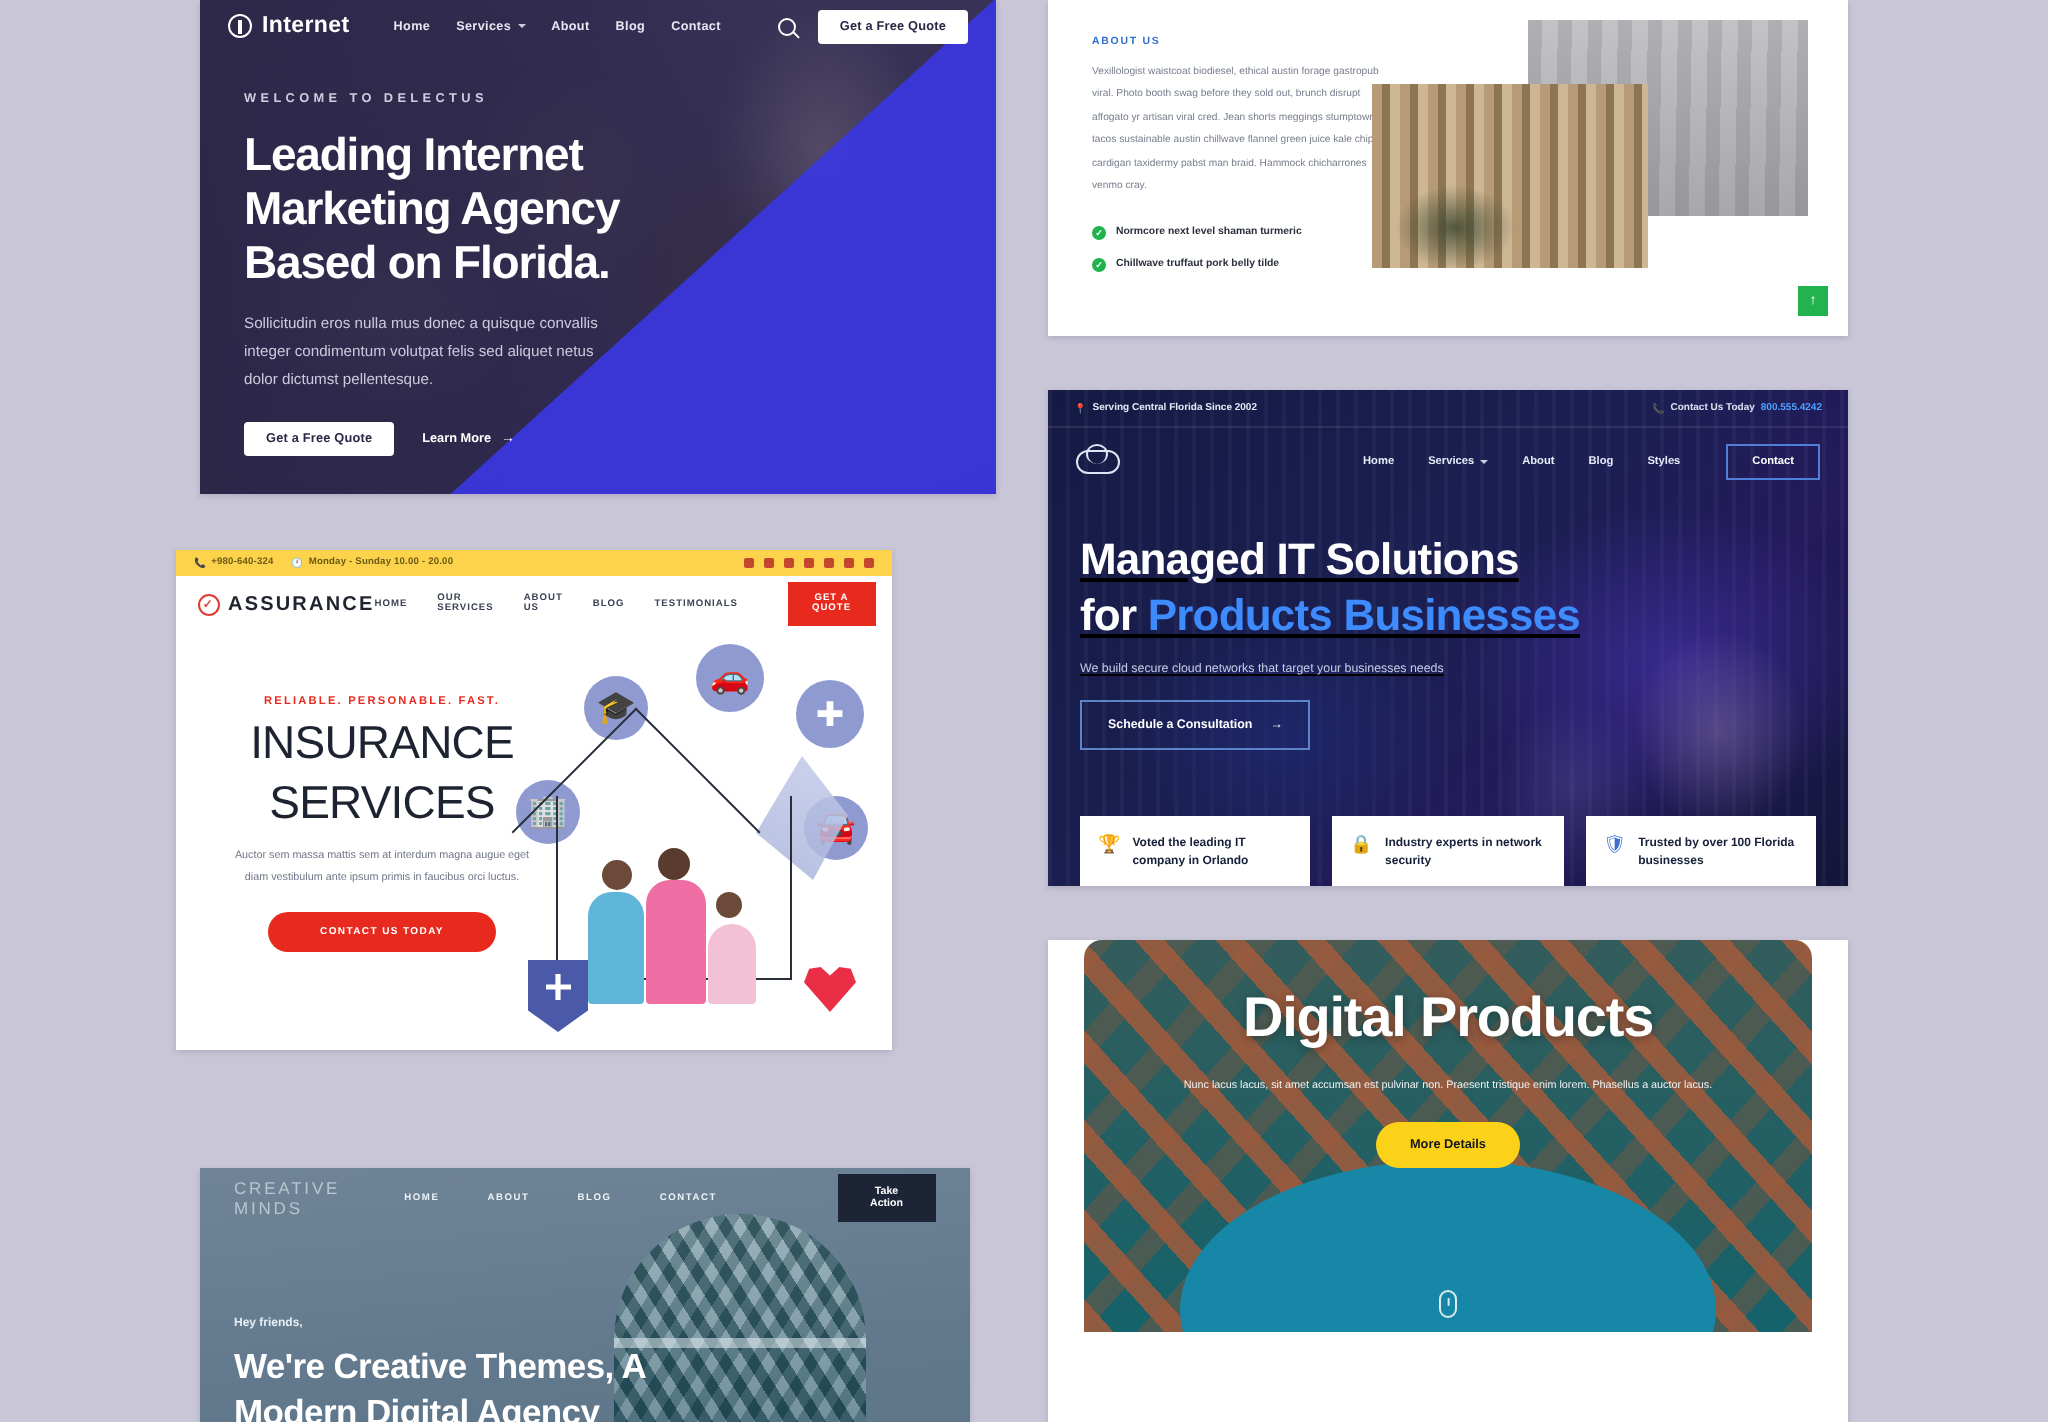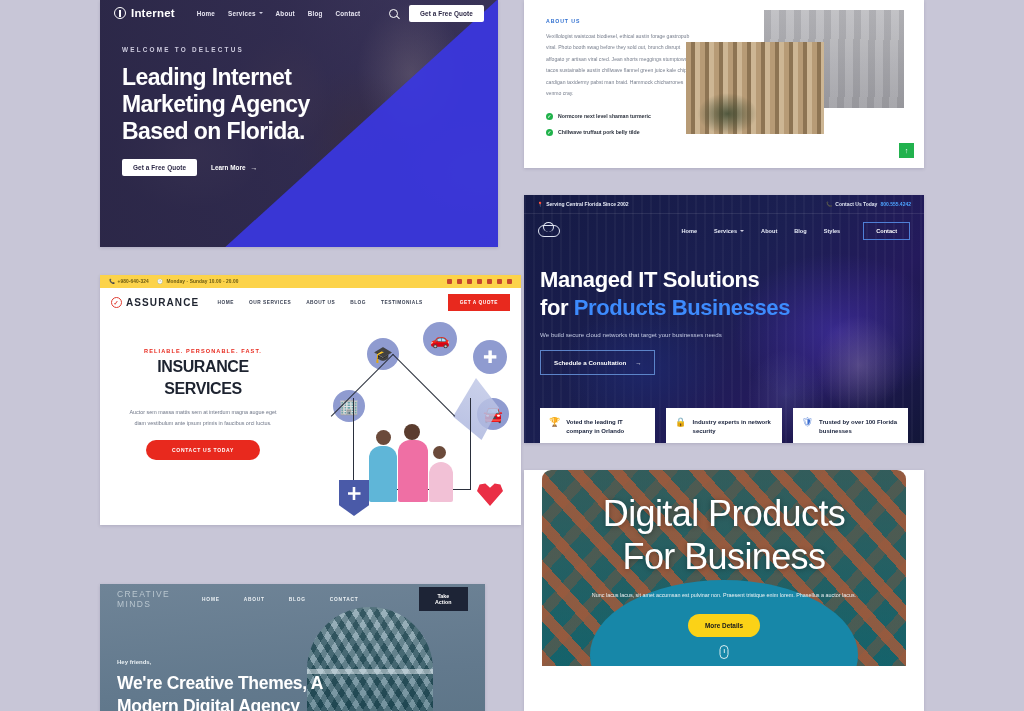--- a/index.html
+++ b/index.html
@@ -46,37 +46,37 @@
   .btn-white { background:#fff; color:#2b2745; font-size:6.4px; font-weight:700; padding:5px 11px; border-radius:2px; border:none; letter-spacing:.1px; }
   .dl-hero { position:absolute; left:22px; top:46px; z-index:5; width:250px; }
   .dl-eyebrow { color:#cfccdf; font-size:6.4px; letter-spacing:2.2px; font-weight:700; margin-bottom:11px; }
   .dl-title { color:#fff; font-size:23px; line-height:1.17; font-weight:700; letter-spacing:-.6px; }
   .dl-sub { color:#ccc9de; font-size:7.6px; line-height:1.85; margin-top:10px; width:178px; }
   .dl-cta { display:flex; align-items:center; gap:14px; margin-top:14px; }
   .dl-learn { color:#fff; font-size:6.4px; font-weight:700; display:flex; align-items:center; gap:5px; }
   .arrow-s { font-size:7px; }
 
   
-  #card-assurance { left:100px; top:275px; width:421px; height:250px; }
+  #card-assurance { left:88px; top:275px; width:358px; height:250px; }
   .as-topbar { height:13px; background:#fcd34a; display:flex; align-items:center; padding:0 9px; }
   .as-tb-left { display:flex; gap:9px; color:#6b5a12; font-size:4.8px; font-weight:700; letter-spacing:.1px; }
   .as-tb-left span { display:flex; align-items:center; gap:2.5px; }
   .as-socials { margin-left:auto; display:flex; gap:4.5px; align-items:center; }
   .as-socials i { width:5.5px; height:5.5px; background:#c0392b; border-radius:1px; display:block; opacity:.92; }
   .as-nav { height:28px; display:flex; align-items:center; padding:0 11px; background:#fff; }
   .as-logo { display:flex; align-items:center; gap:4px; font-size:10px; font-weight:700; color:#1f2430; letter-spacing:1.1px; }
   .as-shield { width:11px; height:11px; border-radius:50%; border:1.5px solid #e03c31; position:relative; }
   .as-shield::after { content:"✓"; position:absolute; inset:0; display:flex; align-items:center; justify-content:center; font-size:6px; color:#e03c31; }
   .as-menu { margin-left:auto; display:flex; gap:15px; align-items:center; }
   .as-menu a { font-size:4.8px; font-weight:700; color:#3b4254; letter-spacing:.5px; text-decoration:none; }
   .btn-red { background:#e8291e; color:#fff; font-size:4.8px; font-weight:700; padding:6px 12px; border:none; letter-spacing:.5px; margin-left:10px; }
   .as-body { position:relative; height:209px; background:#fff; }
   .as-copy { position:absolute; left:17px; top:32px; width:172px; text-align:center; }
   .as-kicker { color:#e8291e; font-size:5.6px; font-weight:700; letter-spacing:1.1px; }
-  .as-h1 { font-size:16px; font-weight:700; color:#1d2330; letter-spacing:-.4px; line-height:1.13; margin-top:4px; }
+  .as-h1 { font-size:23px; font-weight:400; color:#1d2330; letter-spacing:-.4px; line-height:1.13; margin-top:4px; }
   .as-p { font-size:5.4px; color:#6f7687; line-height:2.05; margin-top:9px; padding:0 12px; }
   .btn-pill-red { background:#e8291e; color:#fff; font-size:5px; font-weight:700; padding:7px 0; width:114px; border:none; border-radius:20px; letter-spacing:.7px; margin-top:11px; }
   .as-art { position:absolute; right:4px; top:4px; width:212px; height:200px; }
   .ic { position:absolute; border-radius:50%; background:#8f9bd0; display:flex; align-items:center; justify-content:center; color:#fff; }
   .house { position:absolute; left:48px; top:78px; width:118px; height:92px; border:1.6px solid #2a2f3c; border-top:none; }
   .roof { position:absolute; left:44px; top:52px; width:88px; height:88px; border-top:1.6px solid #2a2f3c; border-right:1.6px solid #2a2f3c; transform:rotate(-45deg); }
   .leafy { position:absolute; right:18px; top:58px; width:46px; height:62px;
     background:linear-gradient(200deg,#c4cbe8 0%,#aab4dd 100%); clip-path:polygon(50% 0,100% 48%,62% 100%,0 62%); opacity:.85; }
   .fam { position:absolute; left:62px; top:104px; width:94px; height:78px; }
   .fam .p1,.fam .p2,.fam .p3 { position:absolute; bottom:0; border-radius:12px 12px 2px 2px; }
@@ -143,21 +143,21 @@
   .it-topbar { position:relative; height:19px; display:flex; align-items:center; padding:0 13px; border-bottom:1px solid rgba(255,255,255,.09); z-index:4; }
   .it-tb-l { color:#e5e9f5; font-size:5px; font-weight:700; display:flex; align-items:center; gap:3px; }
   .it-tb-r { margin-left:auto; color:#dde2f0; font-size:5px; font-weight:700; display:flex; align-items:center; gap:3px; }
   .it-tb-r b { color:#4da3ff; font-weight:700; }
   .it-nav { position:relative; height:34px; display:flex; align-items:center; padding:0 14px; z-index:4; }
   .it-cloud { width:22px; height:12px; border:1.3px solid #dfe4f2; border-radius:9px 9px 9px 9px; position:relative; }
   .it-cloud::before { content:""; position:absolute; left:4px; top:-4px; width:9px; height:9px; border:1.3px solid #dfe4f2; border-bottom:none; border-radius:50%; background:transparent; }
   .it-menu { margin-left:auto; display:flex; align-items:center; gap:17px; }
   .it-menu a { color:#e7ebf7; font-size:5.6px; font-weight:600; text-decoration:none; display:flex; align-items:center; gap:3px; }
   .btn-outline { border:1px solid #4f7fd6; color:#fff; background:transparent; font-size:5.6px; font-weight:700; padding:5px 12px; margin-left:6px; }
-  .it-hero { position:relative; padding:18px 0 0 16px; z-index:4; }
+  .it-hero { position:relative; padding:18px 0 0 16px; z-index:4;text-decoration:underline; }
   .it-h1 { font-size:22px; font-weight:700; color:#fff; line-height:1.25; letter-spacing:-.4px; }
   .it-h1 em { color:#3d8bfd; font-style:normal; }
   .it-sub { color:#c4cbe3; font-size:6.2px; margin-top:10px; }
   .btn-outline2 { margin-top:12px; border:1px solid #5c84c9; color:#fff; background:transparent; font-size:6.2px; font-weight:600; padding:8px 13px; display:inline-flex; gap:9px; align-items:center; }
   .it-features { position:absolute; left:0; right:0; bottom:0; display:flex; gap:11px; padding:0 16px; z-index:4; }
   .it-feat { flex:1; background:#fff; padding:10px 9px; display:flex; gap:6px; align-items:flex-start; height:35px; }
   .it-feat .fi { color:#3d6fd0; font-size:9px; line-height:1; }
   .it-feat p { font-size:6px; font-weight:700; color:#17203a; line-height:1.45; }
 
   
@@ -171,21 +171,21 @@
   .wa-login { font-size:5.6px; color:#5c6270; display:flex; align-items:center; gap:4px; }
   .wa-login .cir { width:7px; height:7px; border:1px solid #7b8291; border-radius:50%; }
   .btn-yellow { background:#fbd217; color:#16181d; font-size:5.8px; font-weight:700; padding:7px 13px; border:none; border-radius:3px; }
   .wa-hero { position:relative; margin:0 18px; height:196px; border-radius:9px 9px 0 0; overflow:hidden;
     background:
       repeating-linear-gradient(48deg, rgba(150,90,62,.92) 0 11px, rgba(18,90,96,.55) 11px 30px),
       repeating-linear-gradient(-48deg, rgba(150,90,62,.92) 0 11px, rgba(18,90,96,.5) 11px 30px),
       linear-gradient(180deg,#a3654a,#1d7f90); }
   .wa-pool { position:absolute; left:50%; transform:translateX(-50%); bottom:-64px; width:268px; height:150px; border-radius:50%; background:#1787a8; }
   .wa-hero-txt { position:relative; z-index:3; padding-top:22px; text-align:center; }
-  .wa-h1 { color:#fff; font-size:36px; font-weight:400; line-height:1.2; letter-spacing:-.6px; text-shadow:0 1px 5px rgba(0,0,0,.35); }
+  .wa-h1 { color:#fff; font-size:28px; font-weight:700; line-height:1.2; letter-spacing:-.6px; text-shadow:0 1px 5px rgba(0,0,0,.35); }
   .wa-p { color:#eef3f5; font-size:5.4px; line-height:1.95; margin-top:12px; }
   .wa-more { margin-top:13px; background:#fbd217; color:#16181d; font-size:6.4px; font-weight:700; padding:8px 17px; border:none; border-radius:16px; }
   .wa-mouse { position:absolute; left:50%; transform:translateX(-50%); bottom:7px; width:9px; height:14px; border:1.2px solid #d9ecef; border-radius:5px; z-index:4; }
   .wa-mouse::after { content:""; position:absolute; left:50%; transform:translateX(-50%); top:3px; width:1.4px; height:3.5px; background:#d9ecef; border-radius:1px; }
 </style>
 </head>
 <body>
 
 <div class="board">
 
@@ -211,20 +211,21 @@
       </nav>
       <div class="dl-right">
         <span class="dl-search"></span>
         <button class="btn-white">Get a Free Quote</button>
       </div>
     </div>
 
     <div class="dl-hero">
       <div class="dl-eyebrow">WELCOME TO DELECTUS</div>
       <h1 class="dl-title">Leading Internet Marketing Agency Based on Florida.</h1>
+      <p class="dl-sub">Sollicitudin eros nulla mus donec a quisque convallis integer condimentum volutpat felis sed aliquet netus dolor dictumst pellentesque.</p>
       <div class="dl-cta">
         <button class="btn-white">Get a Free Quote</button>
         <span class="dl-learn">
           <span>Learn More</span>
           <span class="arrow-s">→</span>
         </span>
       </div>
     </div>
   </div>
 
@@ -392,21 +393,20 @@
       </div>
     </div>
   </div>
 
   <div class="card" id="card-web">
     <div class="wa-hero">
       <div class="wa-pool"></div>
       <div class="wa-hero-txt">
         <h1 class="wa-h1">
           <span>Digital Products</span><br>
-          <span>For Business</span>
         </h1>
         <p class="wa-p">Nunc lacus lacus, sit amet accumsan est pulvinar non. Praesent tristique enim lorem. Phasellus a auctor lacus.</p>
         <button class="wa-more">More Details</button>
       </div>
       <div class="wa-mouse"></div>
     </div>
   </div>
 
 </div>
 

